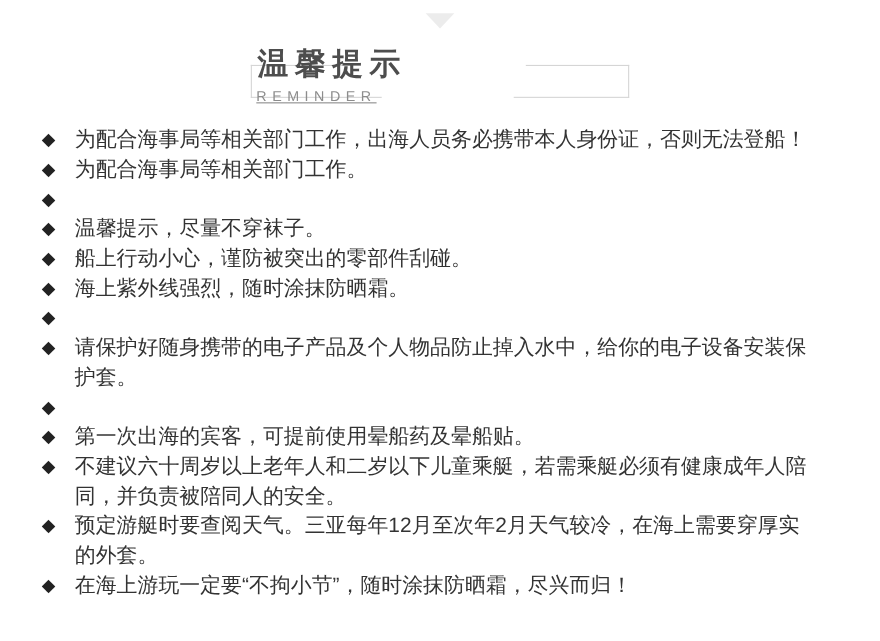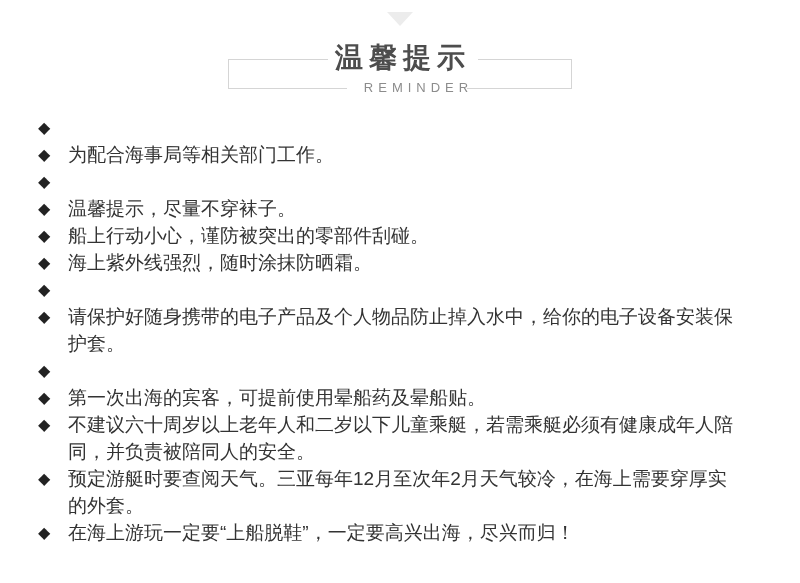--- a/index.html
+++ b/index.html
@@ -19,30 +19,31 @@
 
   .top-triangle{
     width:0;height:0;margin:12px auto 0;
     border-left:13px solid transparent;
     border-right:13px solid transparent;
     border-top:14px solid var(--triangle-color);
   }
 
   .title-box{position:relative;width:344px;height:56px;margin:18px auto 0;}
   .title-cn{
-    position:absolute;top:0;left:0;width:100%;text-align:center;
+    position:absolute;top:0;left:0;width:100%;
     font-size:28px;line-height:28px;font-weight:700;
     letter-spacing:6px;padding-left:6px;color:var(--title-color);
     white-space:nowrap;
   }
   .title-en{
-    position:absolute;top:37px;left:16px;width:100%;text-align:center;
+    position:absolute;top:37px;left:0;width:100%;text-align:left;
     font-size:13px;line-height:13px;font-weight:400;
     letter-spacing:5px;padding-left:5px;color:var(--subtitle-color);
     white-space:nowrap;
+    text-decoration:underline;
   }
   .deco{position:absolute;background:var(--line-color);}
   .deco-left-top{left:0;top:15px;width:100px;height:1px;}
   .deco-left-vert{left:0;top:15px;width:1px;height:30px;}
   .deco-left-bottom{left:0;top:44px;width:119px;height:1px;}
   .deco-right-top{right:0;top:15px;width:94px;height:1px;}
   .deco-right-vert{right:0;top:15px;width:1px;height:30px;}
   .deco-right-bottom{right:0;top:44px;width:105px;height:1px;}
 
   .list{margin:14px 0 0 38px;}
@@ -73,20 +74,21 @@
     <span class="deco deco-right-top"></span>
     <span class="deco deco-right-vert"></span>
     <span class="deco deco-right-bottom"></span>
     <div class="title-cn">温馨提示</div>
     <div class="title-en">REMINDER</div>
   </div>
 
   <div class="list" id="reminder-list">
     <div class="item">
       <span class="bullet">◆</span>
+      <span class="text">为配合海事局等相关部门工作，出海人员务必携带本人身份证，否则无法登船！</span>
     </div>
 
     <div class="item">
       <span class="bullet">◆</span>
       <span class="text">为配合海事局等相关部门工作。</span>
     </div>
 
     <div class="item">
       <span class="bullet">◆</span>
     </div>
@@ -129,17 +131,17 @@
       <span class="text">不建议六十周岁以上老年人和二岁以下儿童乘艇，若需乘艇必须有健康成年人陪同，并负责被陪同人的安全。</span>
     </div>
 
     <div class="item">
       <span class="bullet">◆</span>
       <span class="text">预定游艇时要查阅天气。三亚每年12月至次年2月天气较冷，在海上需要穿厚实的外套。</span>
     </div>
 
     <div class="item">
       <span class="bullet">◆</span>
-      <span class="text">在海上游玩一定要“上船脱鞋”，一定要高兴出海，尽兴而归！</span>
+      <span class="text">在海上游玩一定要“不拘小节”，随时涂抹防晒霜，尽兴而归！</span>
     </div>
   </div>
 
 </div>
 
 </body></html>

